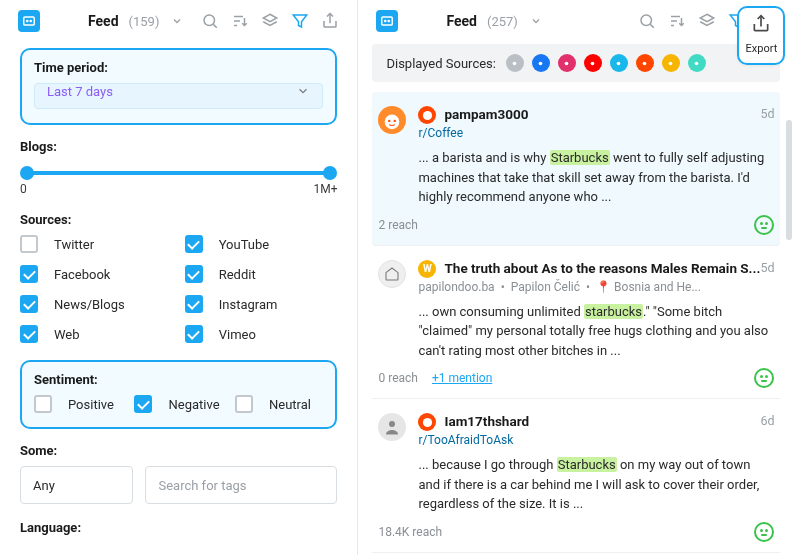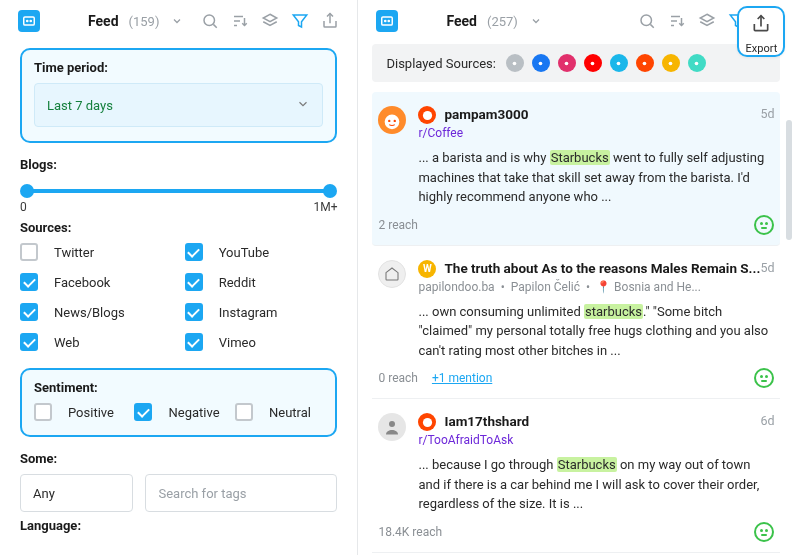--- a/index.html
+++ b/index.html
@@ -17,23 +17,23 @@
 .chev { margin-left: 4px; color: #9aa0a6; }
 .hspacer { flex: 1; }
 .hicon { width: 22px; height: 22px; display: flex; align-items: center; justify-content: center; color: #9aa0a6; cursor: pointer; }
 .hicon.accent { color: #1ca7f2; }
 .hicon svg { width: 18px; height: 18px; }
 
 .scroll { overflow-y: auto; padding: 6px 20px 20px 20px; }
 
 .highlight-box { border: 2px solid #1ca7f2; border-radius: 10px; padding: 10px 12px 14px 12px; margin-bottom: 14px; background: #f2fbff; }
 .section-label { font-size: 13px; font-weight: 700; color: #1a1a1a; margin-bottom: 8px; }
-.section-label.mt { margin-top: 6px; }
-
-.select { position: relative; background: #e7f6fe; border: 1px solid #cfeaf8; border-radius: 4px; height: 44px; display: flex; align-items: center; padding: 0 12px; font-size: 13px; color: #15803d; cursor: pointer; }
+.section-label.mt { margin-top: 16px; }
+
+.select { position: relative; background: #e7f6fe; border: 1px solid #cfeaf8; border-radius: 4px; height: 26px; display: flex; align-items: flex-start; padding: 0 12px; font-size: 13px; color: #8b5cf6; cursor: pointer; }
 .select .caret { position: absolute; right: 12px; color: #7a7a7a; }
 
 .slider-wrap { position: relative; margin: 10px 2px 4px 2px; }
 .track { height: 4px; background: #1ca7f2; border-radius: 2px; position: relative; top: 7px; }
 .thumb { position: absolute; width: 14px; height: 14px; background: #1ca7f2; border-radius: 50%; top: 2px; }
 .thumb.left { left: -2px; }
 .thumb.right { right: -2px; }
 .slider-labels { display: flex; justify-content: space-between; font-size: 12px; color: #3a3a3a; margin-top: 14px; }
 
 .cb-grid { display: grid; grid-template-columns: 1fr 1fr; column-gap: 12px; row-gap: 12px; margin-top: 8px; }
@@ -59,35 +59,35 @@
 .post.sel { background: #f0f9fe; border-radius: 4px; }
 .p-top { display: flex; gap: 12px; }
 .avatar { width: 28px; height: 28px; border-radius: 50%; background: #ddd; flex-shrink: 0; display: flex; align-items: center; justify-content: center; overflow: hidden; }
 .avatar.reddit { background: #ff8b2b; }
 .avatar.reddit svg { width: 22px; height: 22px; fill: #fff; }
 .rbadge { width: 18px; height: 18px; border-radius: 50%; background: #ff4500; display: flex; align-items: center; justify-content: center; color: #fff; margin-right: 8px; flex-shrink: 0; }
 .p-body { flex: 1; min-width: 0; }
 .p-head { display: flex; align-items: flex-start; gap: 0; }
 .uname { font-size: 13.5px; font-weight: 700; color: #1a1a1a; white-space: nowrap; overflow: hidden; text-overflow: ellipsis; }
 .age { margin-left: auto; font-size: 12.5px; color: #9aa0a6; }
-.sub { font-size: 12px; color: #6d28d9; margin-top: 2px; }
+.sub { font-size: 12px; color: #0369a1; margin-top: 2px; }
 .meta-row { font-size: 12px; color: #8a8f94; margin-top: 2px; }
 .meta-row .dot { margin: 0 6px; }
 .p-text { font-size: 13px; color: #2a2a2a; line-height: 1.5; margin-top: 8px; }
 .hl { background: #c8f2a0; border-radius: 2px; padding: 0 1px; }
 .p-foot { display: flex; align-items: center; gap: 14px; margin-top: 8px; }
 .reach { font-size: 12px; color: #8a8f94; }
 .mention { font-size: 12px; color: #1ca7f2; text-decoration: underline; cursor: pointer; }
 .face { margin-left: auto; width: 20px; height: 20px; border: 2px solid #3bc24a; border-radius: 50%; position: relative; }
 .face::before, .face::after { content: ""; position: absolute; background: #3bc24a; width: 3px; height: 3px; border-radius: 50%; top: 5px; }
 .face::before { left: 4px; } .face::after { right: 4px; }
 .face .mouth { position: absolute; bottom: 4px; left: 5px; right: 5px; height: 2px; background: #3bc24a; border-radius: 1px; }
 .rhs-scrollbar { position: absolute; right: 2px; top: 120px; width: 6px; height: 120px; background: #d8dde1; border-radius: 3px; }
 
-.export-callout { position: absolute; top: 6px; right: 9px; border: 2px solid #1ca7f2; border-radius: 10px; background: #fff; width: 48px; padding: 6px 4px 0 4px; display: flex; flex-direction: column; align-items: center; gap: 4px; box-shadow: 0 1px 3px rgba(0,0,0,0.06); }
+.export-callout { position: absolute; top: 6px; right: 9px; border: 2px solid #1ca7f2; border-radius: 10px; background: #fff; width: 48px; padding: 6px 4px 8px 4px; display: flex; flex-direction: column; align-items: center; gap: 4px; box-shadow: 0 1px 3px rgba(0,0,0,0.06); }
 .export-callout .eicon { color: #4a4a4a; }
 .export-callout .elabel { font-size: 11px; color: #2a2a2a; }
 
 .wbadge { width: 18px; height: 18px; border-radius: 50%; background: #f7b500; display:flex; align-items:center; justify-content:center; color:#fff; font-size:10px; font-weight:700; margin-right:8px; flex-shrink:0; }
 .avatar.globe { background:#efefef; border:1px solid #e2e2e2; color:#777; }
 .avatar.user { background:#e6e6e6; }
 </style>
 </head>
 <body>
 

